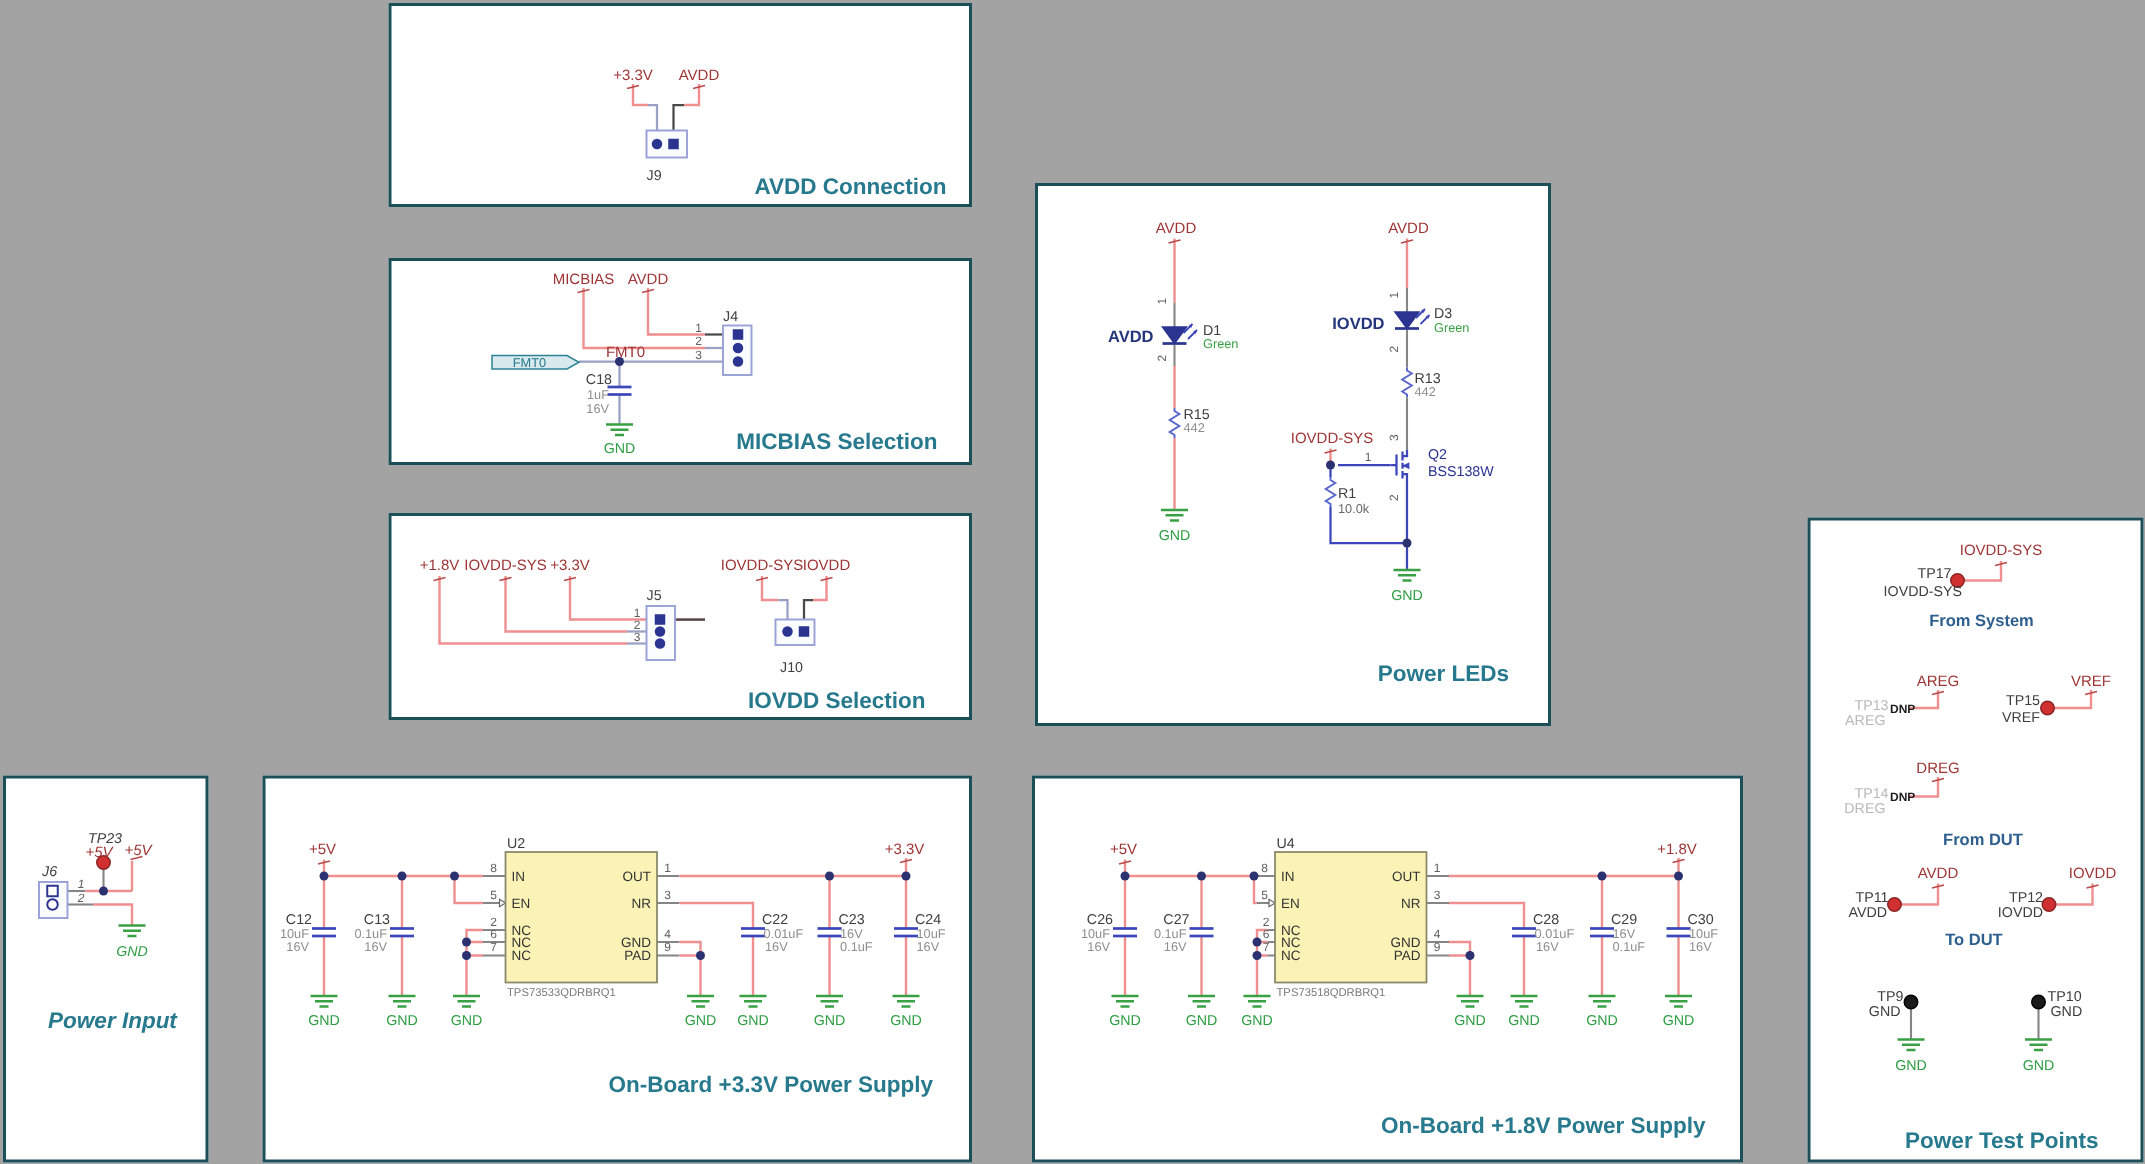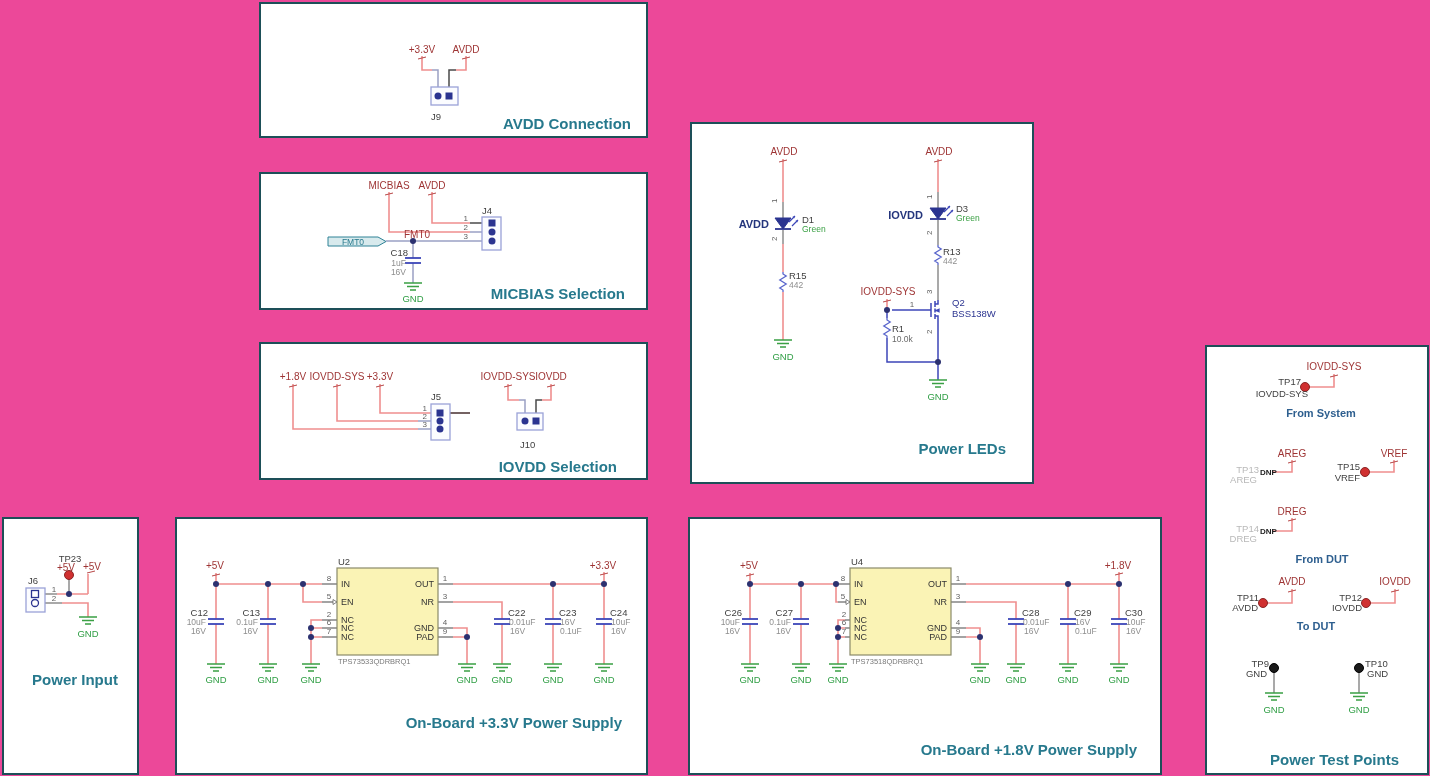--- a/index.html
+++ b/index.html
@@ -1,16 +1,16 @@
 <!DOCTYPE html>
 <html><head>
 <meta charset="utf-8">
 <style>
   html,body{margin:0;padding:0;background:#ffffff;font-family:"Liberation Sans",sans-serif;}
-  #canvas{position:relative;width:1430px;height:776px;background:#ec4899;overflow:hidden;}
+  #canvas{position:relative;width:1430px;height:776px;background:#a3a3a3;overflow:hidden;}
   .block{position:absolute;border:2px solid #1d4f58;box-sizing:border-box;background:#ffffff;}
   .block > svg{position:absolute;left:-2px;top:-2px;overflow:visible;}
   text{font-family:"Liberation Sans",sans-serif;}
   .net {font-size:10px;fill:#9e3434;}
   .des {font-size:9.5px;fill:#3f3f3f;}
   .val {font-size:8.5px;fill:#8e8e8e;}
   .vald{font-size:8.5px;fill:#6a6a6a;}
   .pin {font-size:8px;fill:#5f5f5f;}
   .pname{font-size:9px;fill:#333333;}
   .gtxt{font-size:9.5px;fill:#2f9e44;}
@@ -235,21 +235,21 @@
       <text class="pin" x="222" y="185" text-anchor="middle">1</text>
       <text class="bludes" x="262" y="184">Q2</text>
       <text class="bludes" x="262" y="195">BSS138W</text>
       <text class="des" x="202" y="210">R1</text>
       <text class="vald" x="202" y="220">10.0k</text>
       <text class="gtxt" x="248" y="278" text-anchor="middle">GND</text>
       <text class="ttl" x="316" y="332" text-anchor="end">Power LEDs</text>
     </svg>
   </div>
 
-  <div class="block" style="left:2px;top:517px;width:137px;height:258px;">
+  <div class="block" style="left:2px;top:517px;width:137px;height:258px;font-style:italic;">
     <svg width="137" height="258">
       <g>
         <path class="wg" d="M43,77 H55"></path>
           <path class="w" d="M55,77 H86 M86,77 V57"></path>
         <path class="wg" d="M67,62 V77"></path>
         <path class="wg" d="M43,86 H60"></path>
           <path class="w" d="M60,86 H86 V100"></path>
         <path class="tick" d="M85,56 L93,54"></path>
       </g>
       <circle class="tpr" cx="67" cy="58" r="4.5"></circle>

